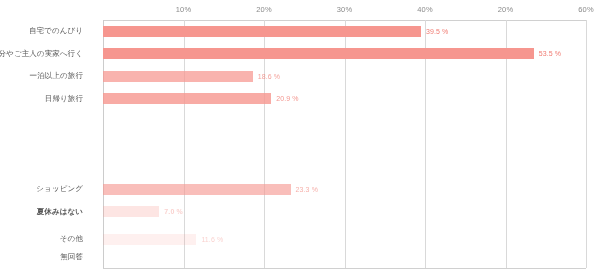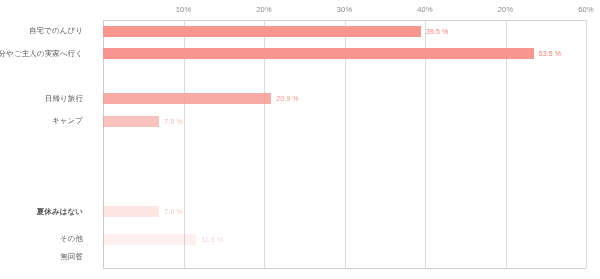--- a/index.html
+++ b/index.html
@@ -143,32 +143,39 @@
           <div class="bar-value" style="color: rgb(240, 123, 114); opacity: 1;">39.5 %</div>
         </div>
       </div>
       <div class="row" style="top: 22.5455px; height: 22.5455px;">
         <div class="cat-label">ご自分やご主人の実家へ行く</div>
         <div class="bar-wrap" style="left: 0px;">
           <div class="bar" style="width: 430.675px; background: rgb(246, 150, 143); opacity: 1;"></div>
           <div class="bar-value" style="color: rgb(240, 123, 114); opacity: 1;">53.5 %</div>
         </div>
       </div>
+      <div class="row" style="top: 45.0909px; height: 22.5455px;">
+        <div class="cat-label">一泊以上の旅行</div>
+        <div class="bar-wrap" style="left: 0px;">
+          <div class="bar" style="width: 149.73px; background: rgb(246, 150, 143); opacity: 0.72;"></div>
+          <div class="bar-value" style="color: rgb(240, 123, 114); opacity: 0.72;">18.6 %</div>
+        </div>
+      </div>
       <div class="row" style="top: 67.6364px; height: 22.5455px;">
         <div class="cat-label">日帰り旅行</div>
         <div class="bar-wrap" style="left: 0px;">
           <div class="bar" style="width: 168.245px; background: rgb(246, 150, 143); opacity: 0.8;"></div>
           <div class="bar-value" style="color: rgb(240, 123, 114); opacity: 0.8;">20.9 %</div>
         </div>
       </div>
-      <div class="row" style="top: 90.1818px; height: 22.5455px;">
-        <div class="cat-label">キャンプ</div>
+      <div class="row" style="top: 157.818px; height: 22.5455px;">
+        <div class="cat-label">ショッピング</div>
         <div class="bar-wrap" style="left: 0px;">
-          <div class="bar" style="width: 56.35px; background: rgb(246, 150, 143); opacity: 0.58;"></div>
-          <div class="bar-value" style="color: rgb(240, 123, 114); opacity: 0.58;">7.0 %</div>
+          <div class="bar" style="width: 187.565px; background: rgb(246, 150, 143); opacity: 0.62;"></div>
+          <div class="bar-value" style="color: rgb(240, 123, 114); opacity: 0.62;">23.3 %</div>
         </div>
       </div>
       <div class="row" style="top: 180.364px; height: 22.5455px; font-weight: bold;">
         <div class="cat-label">夏休みはない</div>
         <div class="bar-wrap" style="left: 0px;">
           <div class="bar" style="width: 56.35px; background: rgb(246, 150, 143); opacity: 0.25;"></div>
           <div class="bar-value" style="color: rgb(240, 123, 114); opacity: 0.35;">7.0 %</div>
         </div>
       </div>
       <div class="row" style="top: 208px; height: 22.5455px;">

